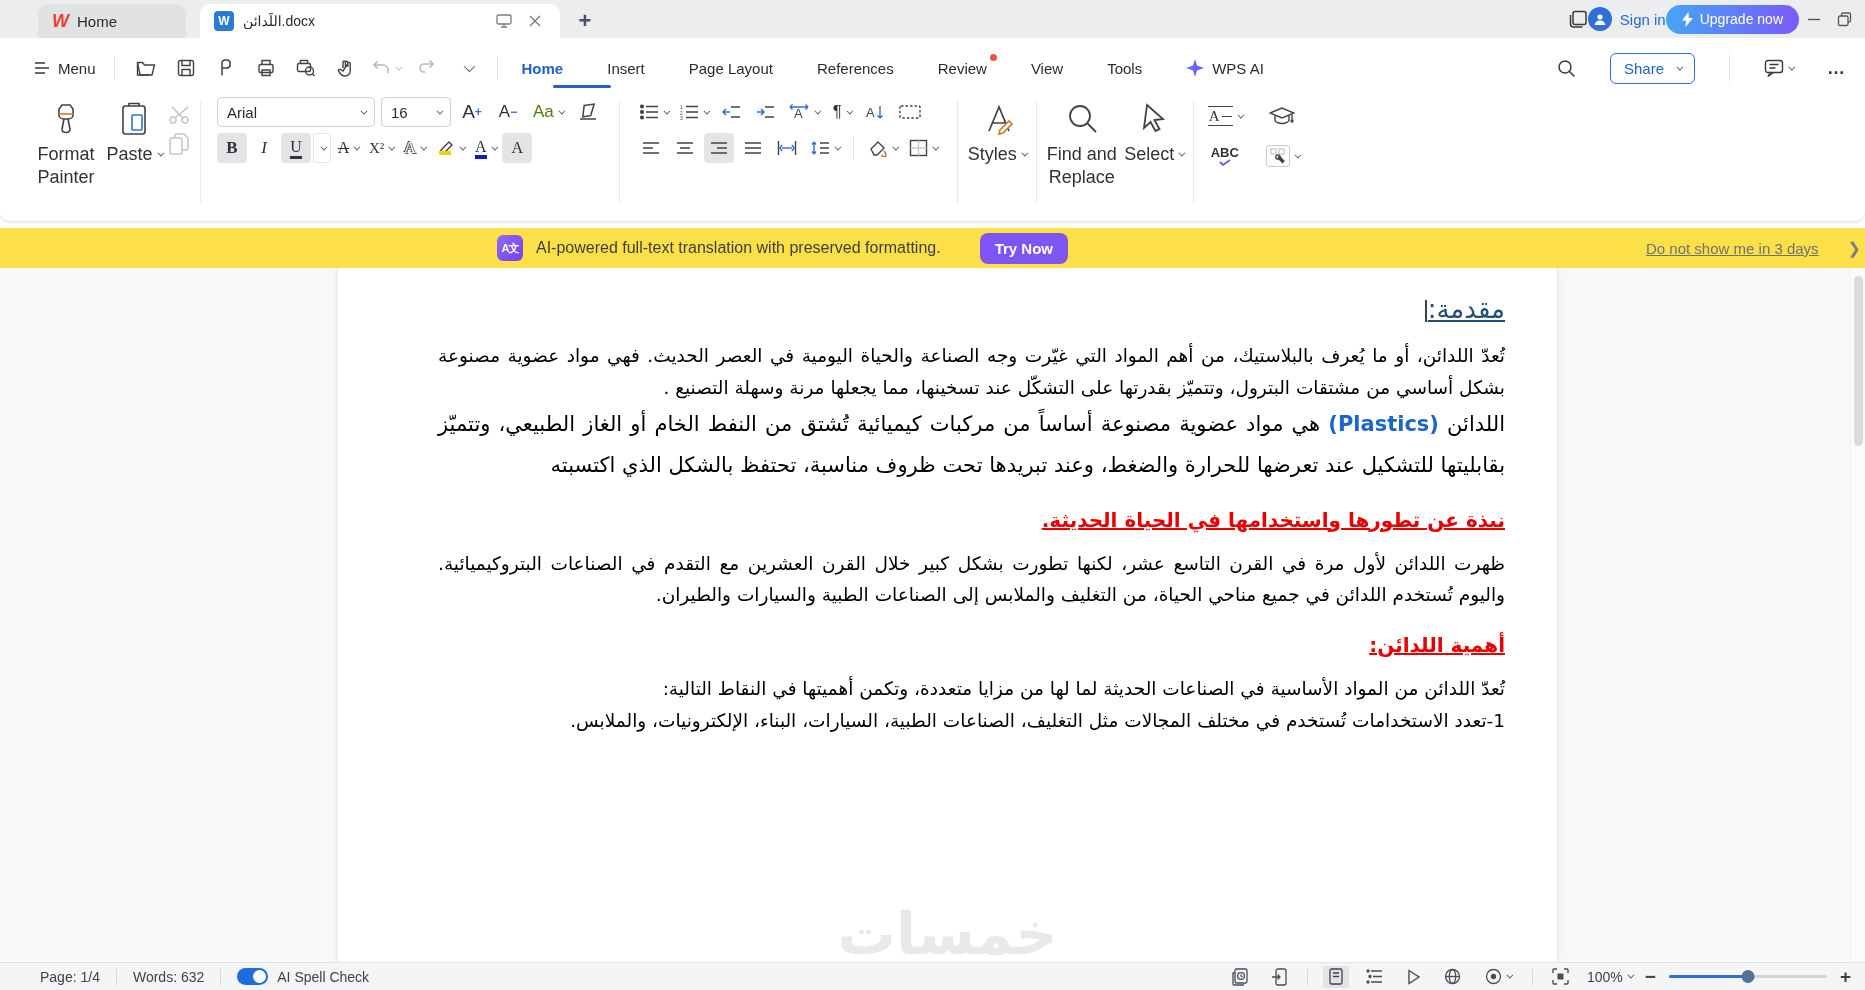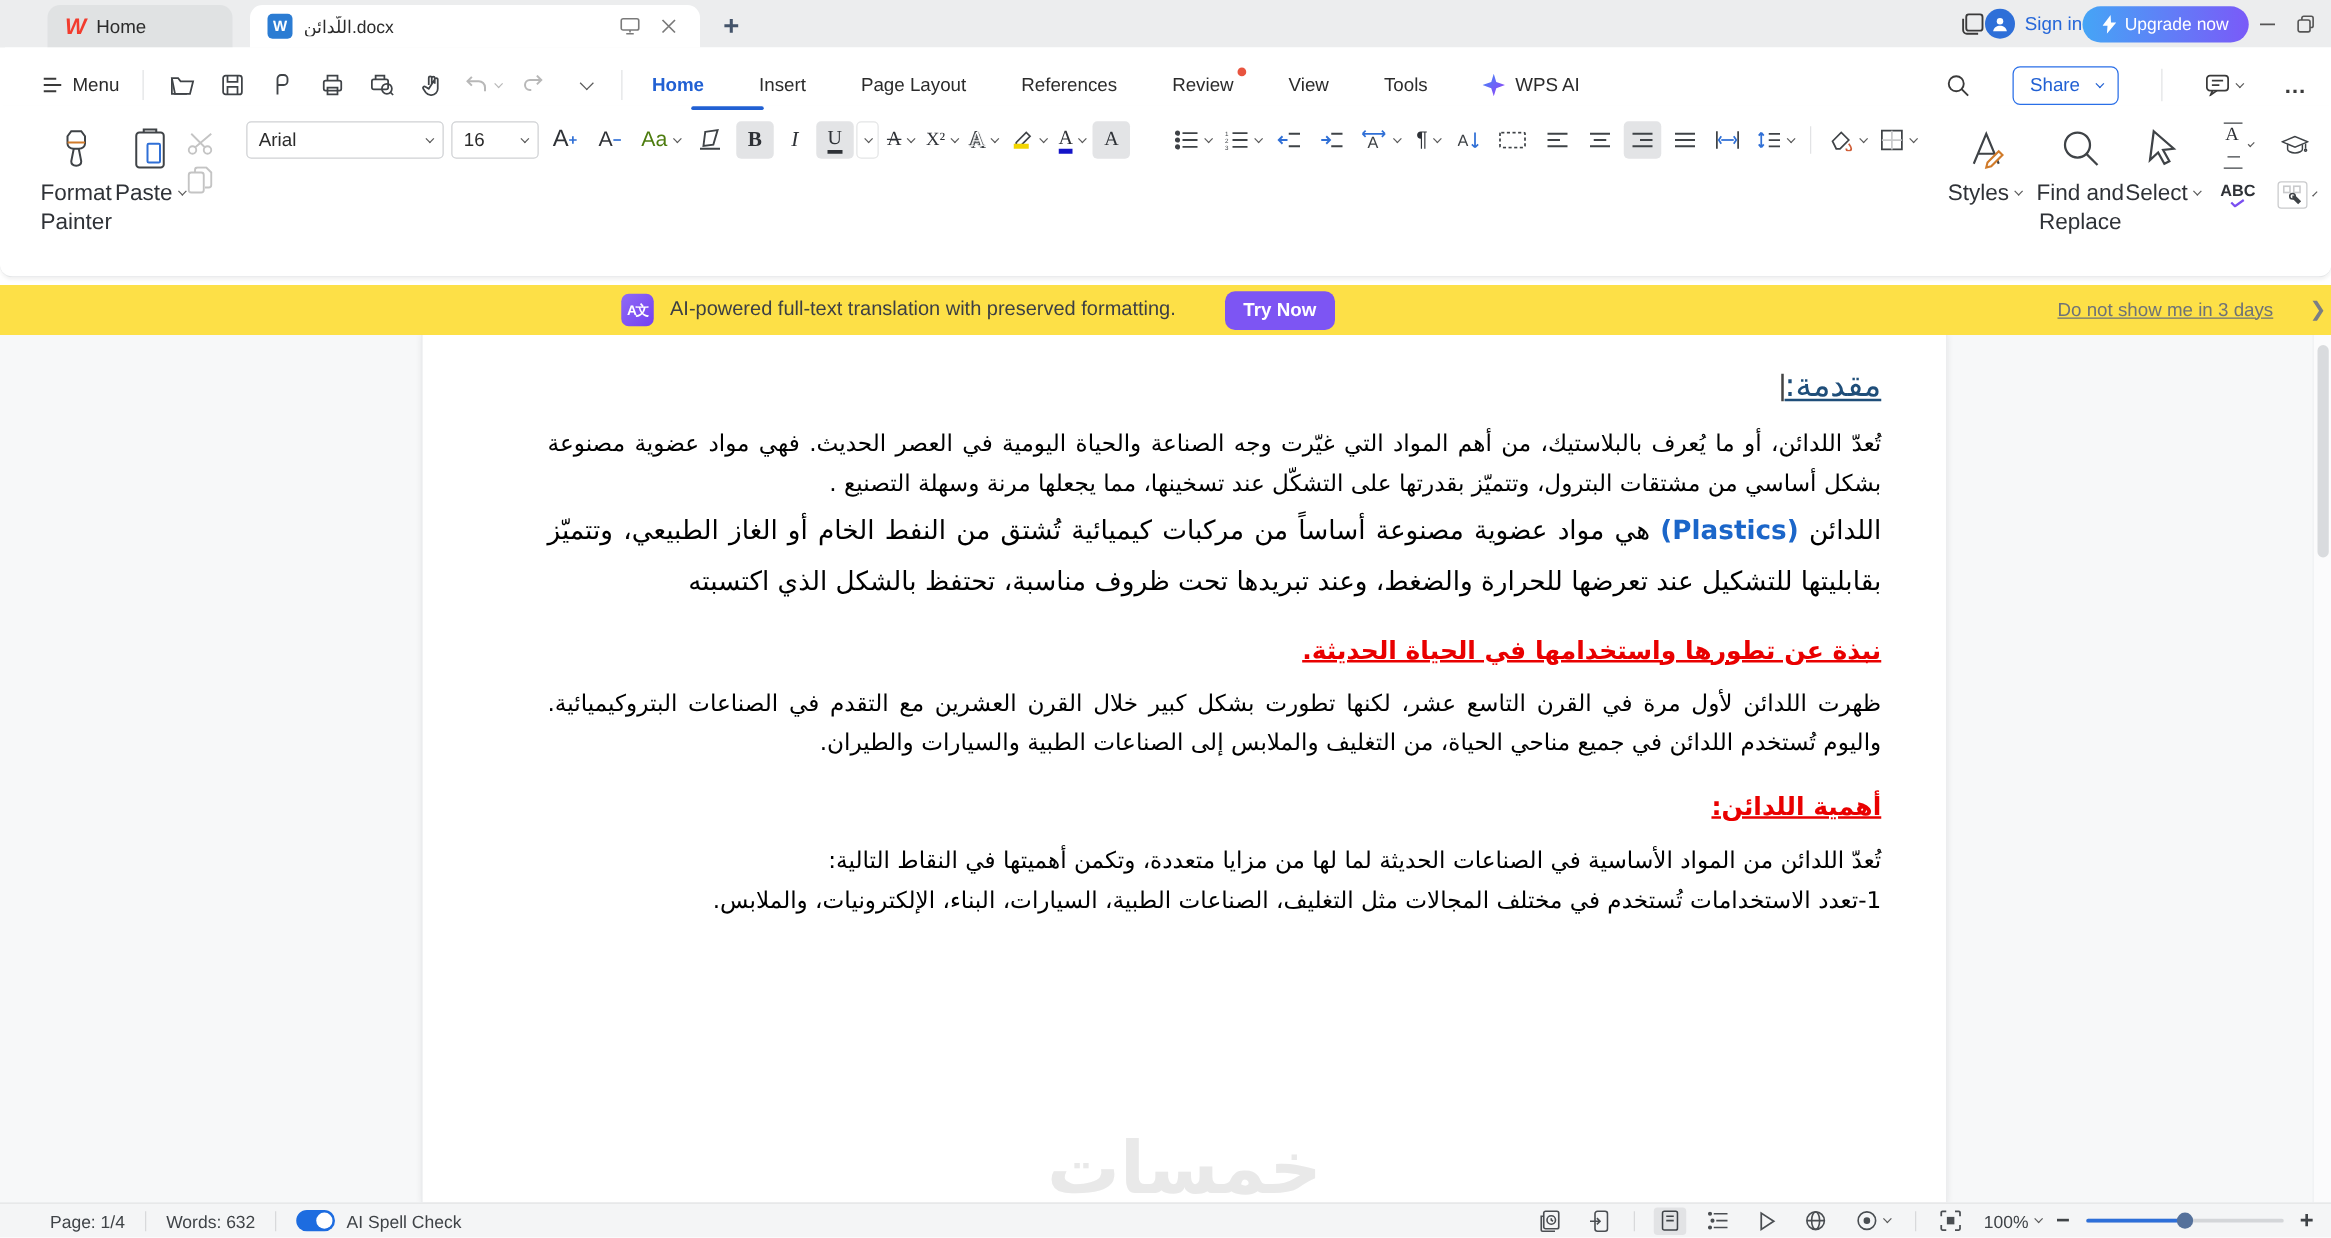--- a/index.html
+++ b/index.html
@@ -38,21 +38,21 @@
   .wpsai{display:flex;align-items:center;gap:8px;font-size:15px;margin-left:44px;white-space:nowrap}
   .menubar-right{margin-left:auto;display:flex;align-items:center;gap:34px}
   .share-btn{height:31px;border:1px solid #2a6fe8;border-radius:6px;color:#2160d3;font-size:15px;display:flex;align-items:center;gap:8px;padding:0 13px;background:#fff}
   .share-btn .chev{border-color:#2160d3}
 
   
   .ribbon{position:absolute;top:85px;left:0;width:100%;height:137px;background:#fff;border-bottom:1px solid #e4e6e8;border-radius:0 0 10px 10px;box-shadow:0 2px 3px rgba(0,0,0,.05);display:flex;align-items:flex-start;padding:10px 10px 0 30px}
   .tab-indicator{position:absolute;top:0;left:553px;width:58px;height:3px;background:#2160d3;border-radius:2px}
   .bigbtn{width:72px;display:flex;flex-direction:column;align-items:center;gap:6px;padding-top:6px}
   .bigbtn .lbl{font-size:18px;color:#2f3237;text-align:center;line-height:1.25;display:flex;align-items:center}
-  .rgroup{display:flex;flex-direction:row;gap:6px;padding:2px 10px 0}
+  .rgroup{display:flex;flex-direction:column;gap:6px;padding:2px 10px 0}
   .rrow{display:flex;align-items:center;gap:2px}
   .sbtn{min-width:30px;height:30px;border-radius:4px;display:flex;align-items:center;justify-content:center;padding:0 4px;font-size:16px;color:#2f3237}
   .sbtn.on{background:#e3e4e6}
   .sbtn .g{font-family:"Liberation Serif",serif}
   .combo{height:30px;border:1px solid #cfd1d4;border-radius:4px;display:flex;align-items:center;padding:0 9px;font-size:15px;color:#2b2b2b;background:#fff}
   .combo .chev{margin-left:auto}
   .gdiv{width:1px;height:102px;background:#e8e9eb;margin:6px 6px 0}
   .cutcopy{display:flex;flex-direction:column;gap:8px;padding-top:10px;margin:0 2px}
   .blue{color:#2f6fd6}
   .ulspan{border-bottom:3px solid currentColor;padding-bottom:0}

